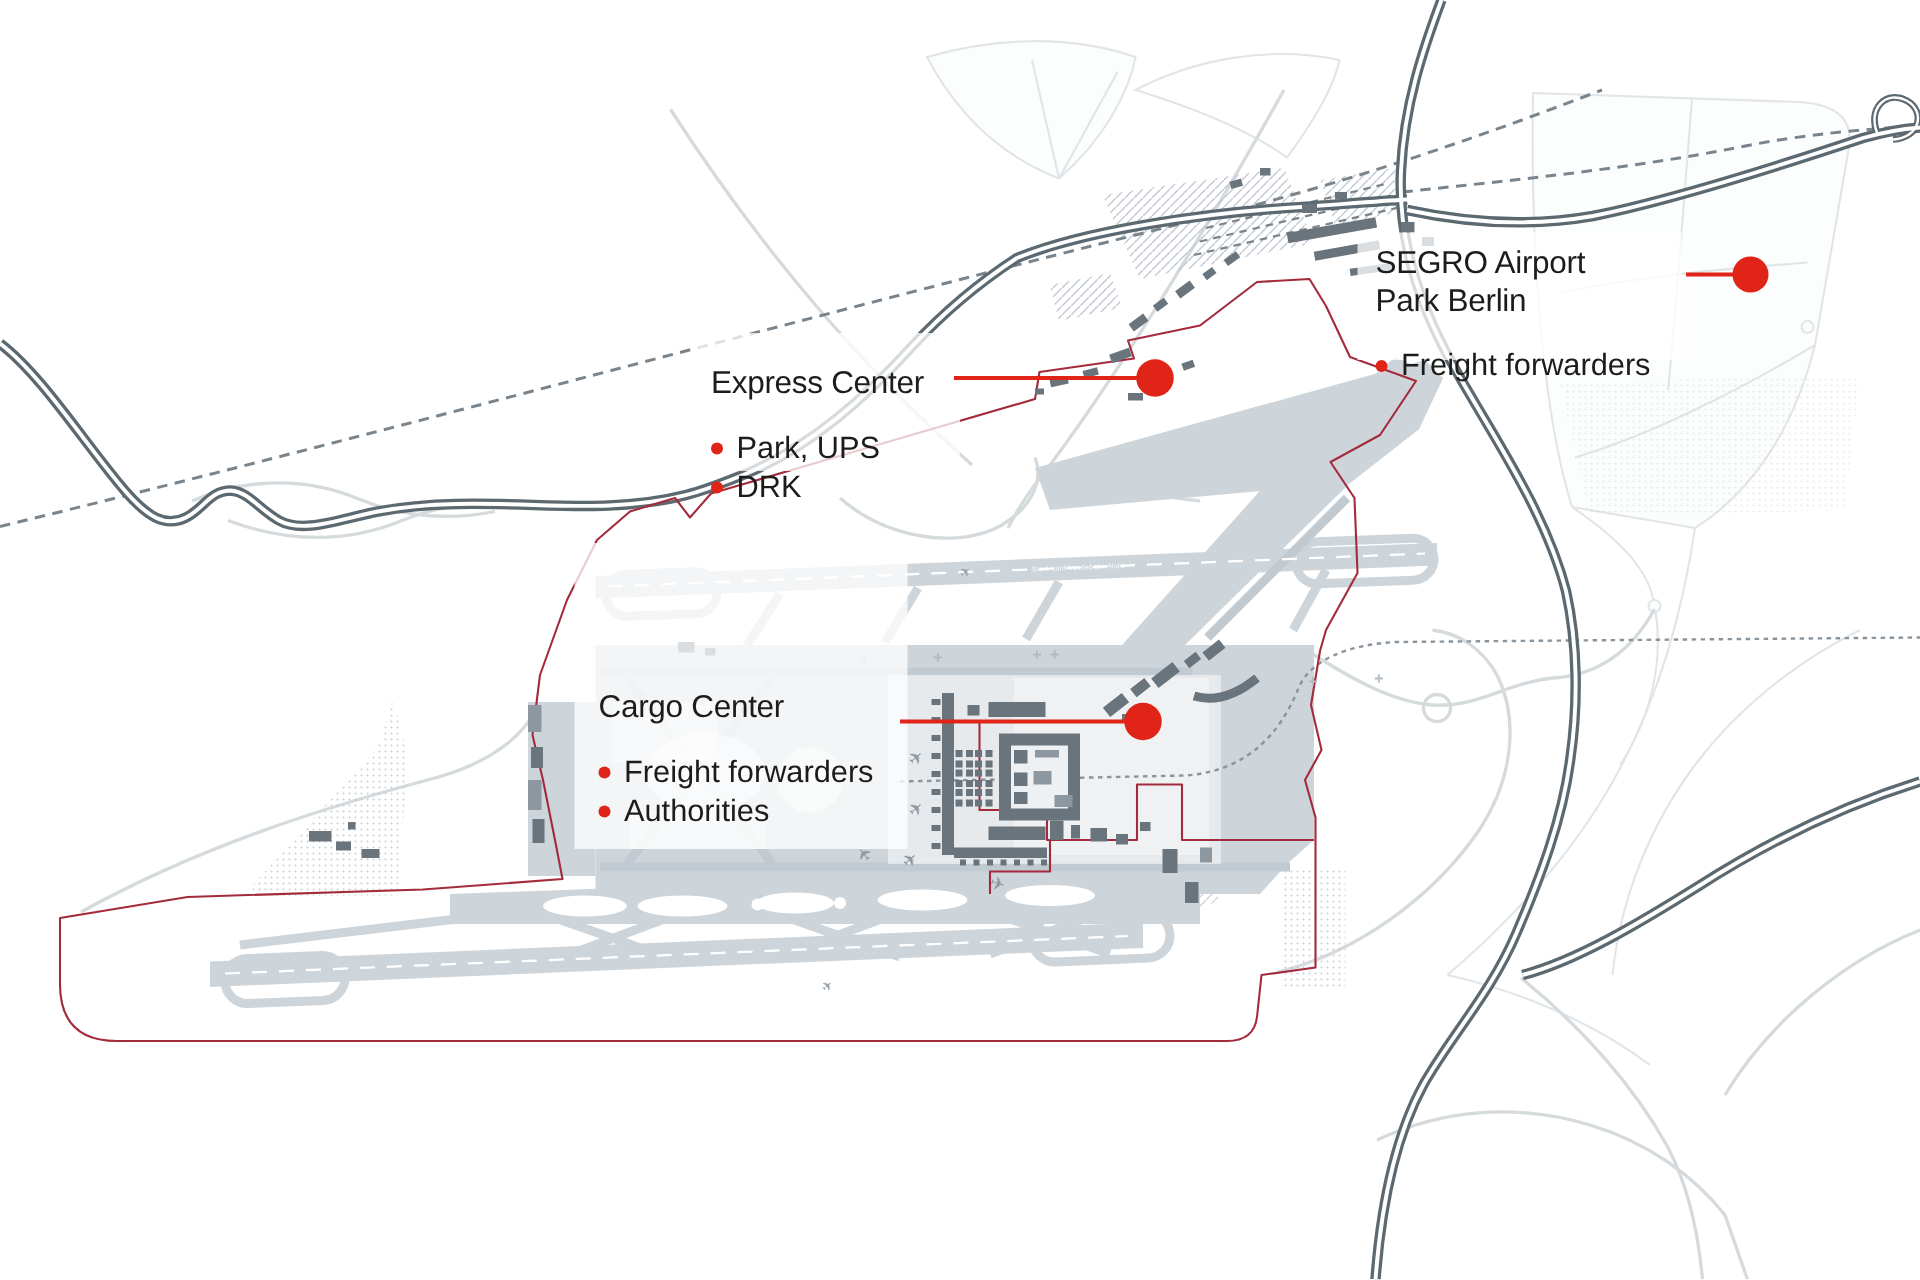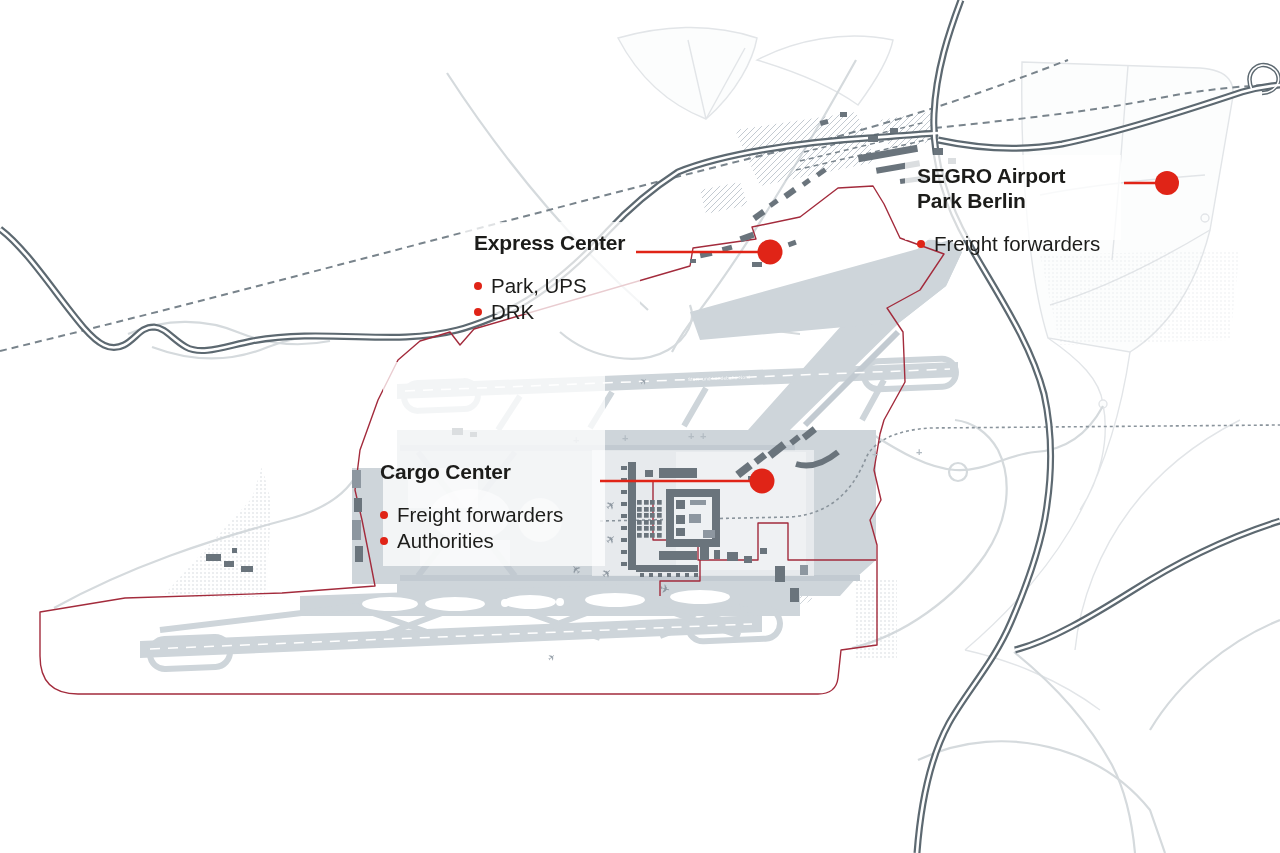--- a/index.html
+++ b/index.html
@@ -32,27 +32,27 @@
   .bld-l{fill:var(--building-light)}
   .wht{fill:#eef1f3}
   .plane{fill:#8f99a2;font-size:12px}
   .plane-s{fill:#97a1aa;font-size:9px}
   .cross{fill:#b3bcc3;font-size:11px;font-weight:bold}
   .rwy-label{fill:#ffffff;font-size:4.5px;letter-spacing:.3px}
   .leader{stroke:var(--marker-red);stroke-width:2.7}
   .dot{fill:var(--marker-red)}
   .overlay{fill:rgba(255,255,255,0.76)}
   .label{position:absolute;color:var(--ink)}
-  .lab-title{font-weight:bold;font-size:21px;line-height:25px;letter-spacing:-0.2px;white-space:pre-line}
+  .lab-title{font-weight:normal;font-size:21px;line-height:25px;letter-spacing:-0.2px;white-space:pre-line}
   .label ul{list-style:none;margin-top:18px}
   .label li{position:relative;font-size:20.5px;line-height:26px;padding-left:17px;white-space:nowrap}
   .bullet{position:absolute;left:0;top:9px;width:8px;height:8px;border-radius:50%;background:var(--marker-red)}
-  .lab-express{left:474px;top:230px}
+  .lab-express{left:474px;top:243px}
   .lab-segro{left:917px;top:163px}
-  .lab-cargo{left:380px;top:459px}
+  .lab-cargo{left:399px;top:459px}
 </style>
 </head>
 <body>
 
 <div class="stage">
 <svg width="1280" height="853" viewBox="0 0 1280 853">
   <defs>
     <pattern id="stip" width="4" height="4" patternUnits="userSpaceOnUse">
       <circle cx="1" cy="1" r="0.7" fill="#c9d0d6"></circle>
     </pattern>

